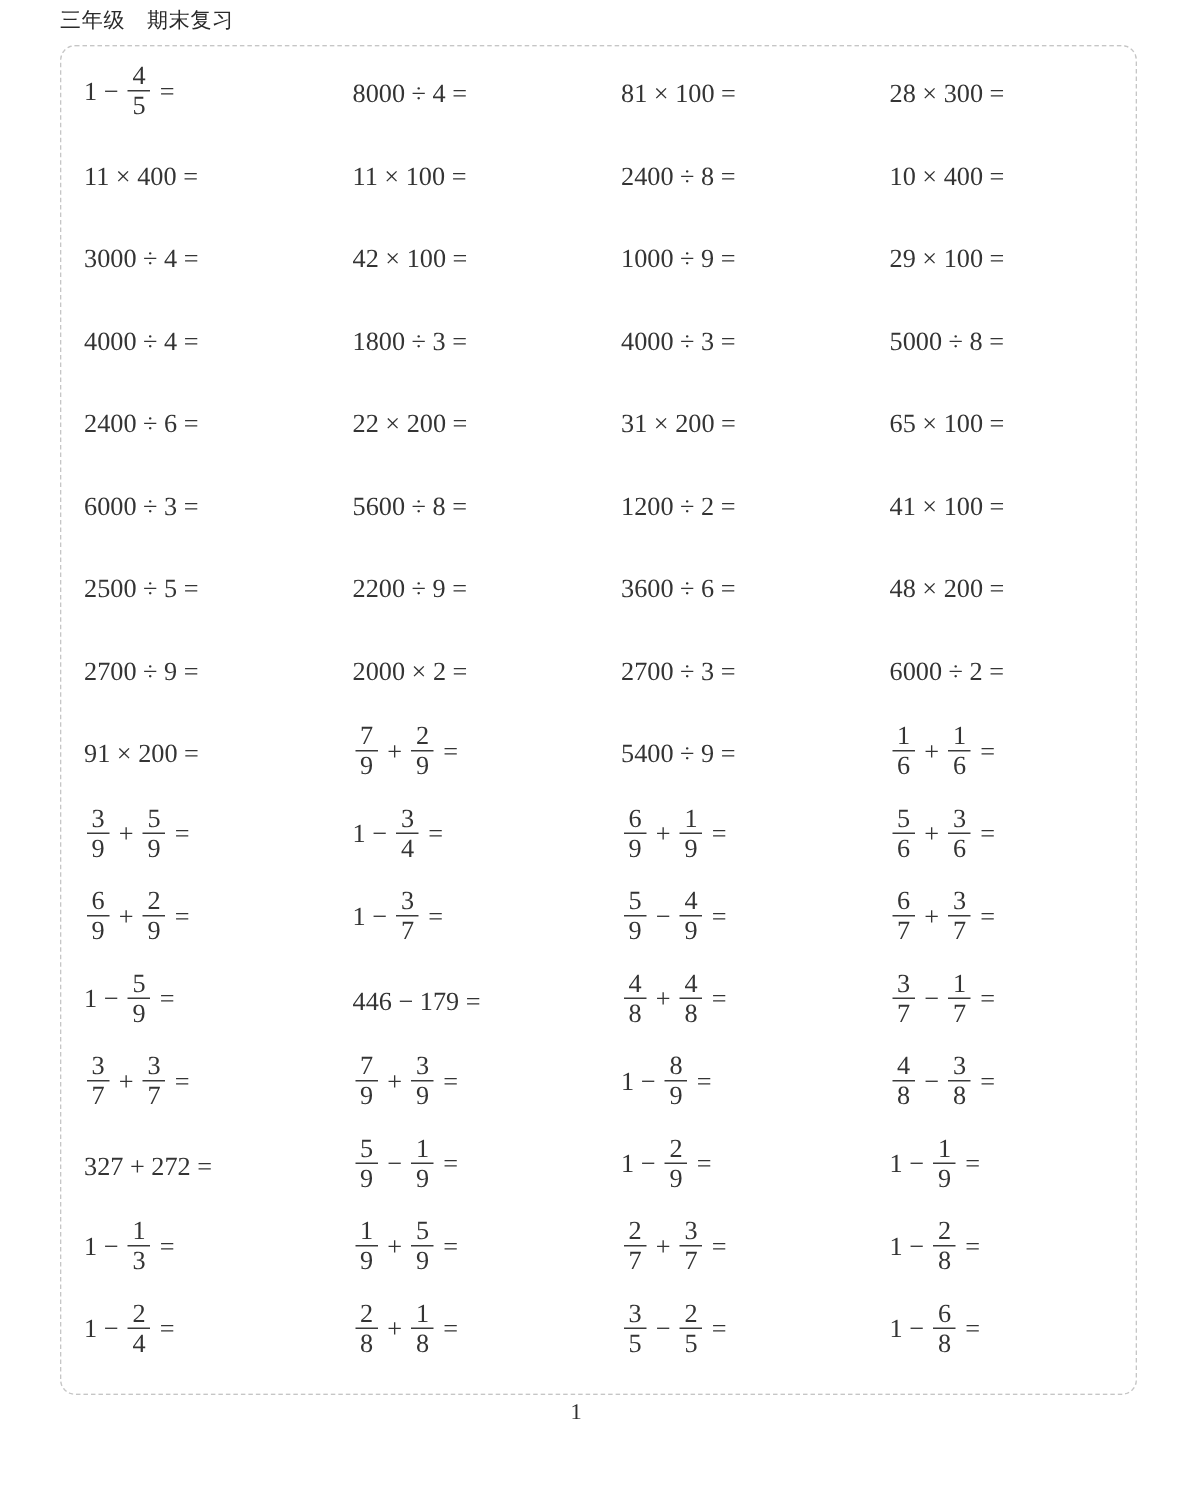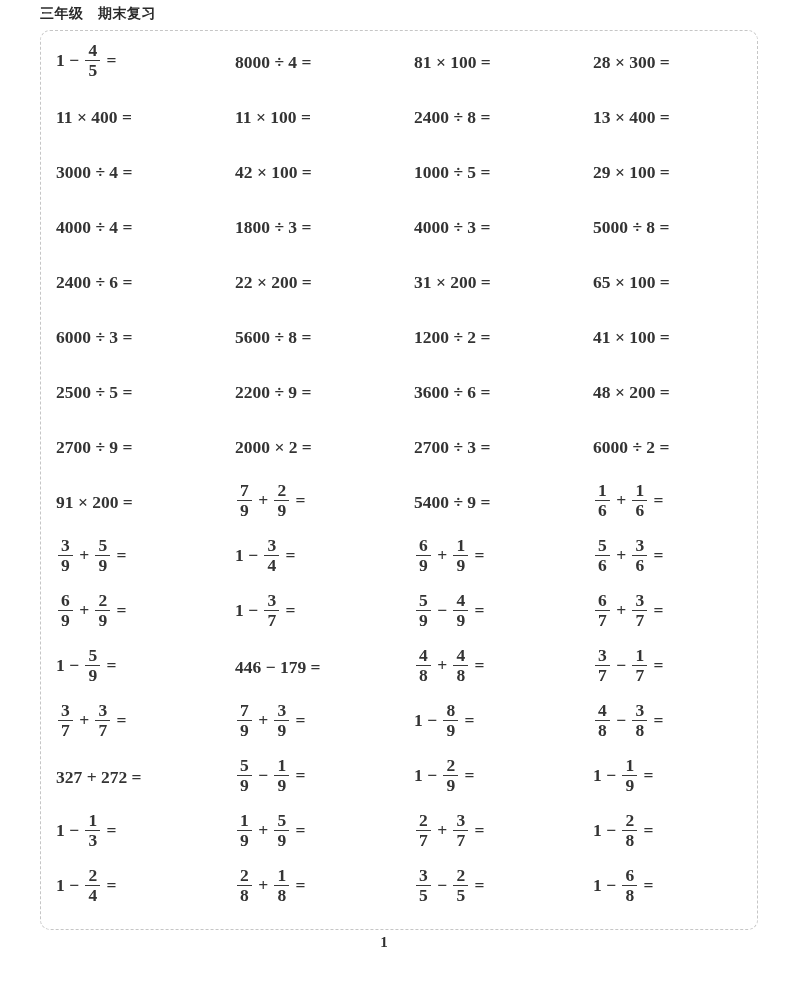--- a/index.html
+++ b/index.html
@@ -8,21 +8,20 @@
     background: #ffffff;
   }
   .page {
     position: relative;
     width: 768px;
     height: 1002px;
     background: #ffffff;
     font-family: "Liberation Serif", "DejaVu Serif", serif;
     color: #343434;
     overflow: hidden;
-    font-weight: bold;
   }
   .header {
     position: absolute;
     left: 40px;
     top: 5px;
     font-size: 14px;
     color: #2a2a2a;
     letter-spacing: 0.5px;
   }
   .problem-box {
@@ -85,24 +84,24 @@
 
   <div class="problem-box">
     <div class="grid" id="problem-grid">
         <div class="cell"><span>1 − </span><span class="frac"><span class="num">4</span><span class="den">5</span></span><span> =</span></div>
         <div class="cell"><span>8000 ÷ 4 =</span></div>
         <div class="cell"><span>81 × 100 =</span></div>
         <div class="cell"><span>28 × 300 =</span></div>
         <div class="cell"><span>11 × 400 =</span></div>
         <div class="cell"><span>11 × 100 =</span></div>
         <div class="cell"><span>2400 ÷ 8 =</span></div>
-        <div class="cell"><span>13 × 400 =</span></div>
+        <div class="cell"><span>10 × 400 =</span></div>
         <div class="cell"><span>3000 ÷ 4 =</span></div>
         <div class="cell"><span>42 × 100 =</span></div>
-        <div class="cell"><span>1000 ÷ 5 =</span></div>
+        <div class="cell"><span>1000 ÷ 9 =</span></div>
         <div class="cell"><span>29 × 100 =</span></div>
         <div class="cell"><span>4000 ÷ 4 =</span></div>
         <div class="cell"><span>1800 ÷ 3 =</span></div>
         <div class="cell"><span>4000 ÷ 3 =</span></div>
         <div class="cell"><span>5000 ÷ 8 =</span></div>
         <div class="cell"><span>2400 ÷ 6 =</span></div>
         <div class="cell"><span>22 × 200 =</span></div>
         <div class="cell"><span>31 × 200 =</span></div>
         <div class="cell"><span>65 × 100 =</span></div>
         <div class="cell"><span>6000 ÷ 3 =</span></div>

